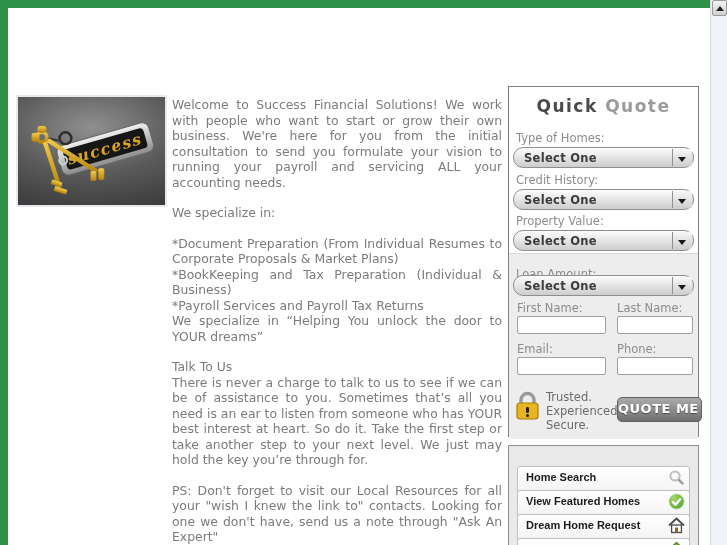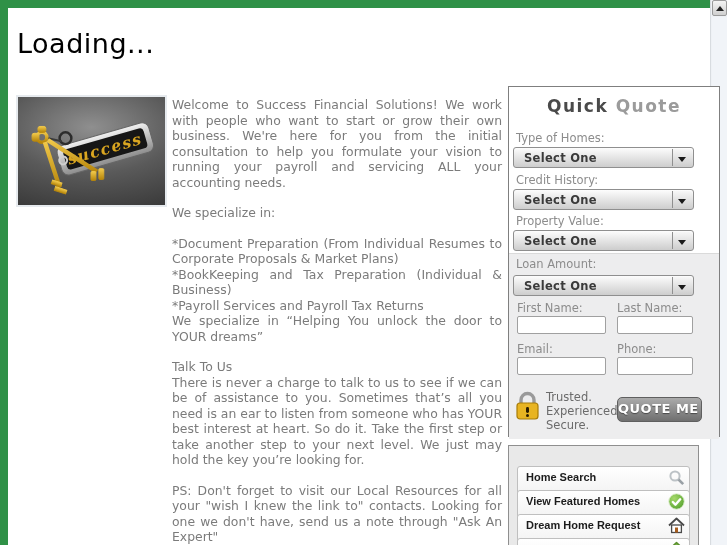--- a/index.html
+++ b/index.html
@@ -19,27 +19,27 @@
   .page-title{position:absolute;left:17px;top:28px;font-size:27px;color:#000;letter-spacing:0.5px;}
   
   .hero{position:absolute;left:16px;top:95px;width:151px;height:112px;border:2px solid #e6eaee;box-sizing:border-box;
         background:radial-gradient(ellipse 130% 95% at 50% 28%, #8f8f8f 0%, #5a5a5a 45%, #2e2e2e 100%);}
   .hero svg{display:block;width:100%;height:100%;}
   
   .article{position:absolute;left:172px;top:97px;width:330px;color:#7b7b7b;font-size:12.4px;line-height:15.5px;text-align:justify;}
   .article p{margin:0 0 15px 0;}
   .article .no-gap{margin:0;}
   
-  .qq{position:absolute;left:508px;top:86px;width:212px;height:351px;background:#fff;border:1px solid #7f7f7f;box-sizing:border-box;}
+  .qq{position:absolute;left:508px;top:86px;width:191px;height:351px;background:#fff;border:1px solid #7f7f7f;box-sizing:border-box;}
   .qq-lower{position:absolute;left:0;top:166px;width:100%;height:185px;background:#ededee;border-top:1px solid #dadada;}
   .qq-title{position:absolute;left:0;top:9px;width:100%;text-align:center;font-size:17px;font-weight:bold;letter-spacing:1.5px;}
   .qq-title .t1{color:#4a4a4a;}
   .qq-title .t2{color:#9b9b9b;}
   .qq-label{position:absolute;left:7px;font-size:11.5px;color:#8c8c8c;}
-  .qq-select{position:absolute;left:4px;width:181px;height:21px;border:1px solid #8f8f8f;border-radius:3px;
+  .qq-select{position:absolute;left:4px;width:181px;height:21px;border:1px solid #8f8f8f;border-radius:10px;
              background:linear-gradient(#fdfdfd,#cdcdcd);box-sizing:border-box;cursor:pointer;}
   .sel-text{position:absolute;left:10px;top:3px;font-size:11.5px;font-weight:bold;color:#3a3a3a;letter-spacing:0.3px;}
   .sel-btn{position:absolute;right:1px;top:1px;bottom:1px;width:19px;border-left:1px solid #8f8f8f;border-radius:0 2px 2px 0;
            background:linear-gradient(#f7f7f7,#cfcfcf);}
   .sel-btn .tri-dn{position:absolute;left:5px;top:8px;width:0;height:0;border-left:4px solid transparent;border-right:4px solid transparent;border-top:5px solid #1a1a1a;}
   .qq-input{position:absolute;height:18px;border:1px solid #a0a0a0;border-radius:2px;background:#fff;box-sizing:border-box;font-size:11px;padding:0 4px;}
   .trust-line{font-size:11.5px;color:#6b6b6b;line-height:14px;}
   .quote-btn{position:absolute;left:108px;top:310px;width:83px;height:23px;border:1px solid #5f5f5f;border-radius:5px;
              background:linear-gradient(#ababab,#6f6f6f);color:#fff;font-size:13px;font-weight:bold;letter-spacing:0.5px;
              line-height:21px;cursor:pointer;text-shadow:0 1px 1px rgba(0,0,0,.45);}
@@ -60,21 +60,20 @@
   <div class="frame-top"></div>
   <div class="frame-left"></div>
 
   <div class="scrollbar">
     <div class="scroll-track"></div>
     <div class="scroll-btn">
       <span class="tri-up"></span>
     </div>
   </div>
 
-  <div class="page-title">Loading...</div>
 
   <div class="hero">
     <svg viewBox="0 0 149 110">
       <defs>
         <linearGradient id="metal" x1="0" y1="0" x2="0" y2="1">
           <stop offset="0" stop-color="#f0f0f0"></stop>
             <stop offset="1" stop-color="#8d8d8d"></stop>
         </linearGradient>
         <linearGradient id="gold" x1="0" y1="0" x2="0" y2="1">
           <stop offset="0" stop-color="#f0c84a"></stop>
@@ -97,28 +96,28 @@
         <rect x="34" y="86" width="10" height="4" transform="rotate(18 39 88)"></rect>
         <rect x="37" y="93" width="12" height="4" transform="rotate(18 43 95)"></rect>
         <path d="M30 44 L80 76" stroke-width="4.5" fill="none"></path>
         <rect x="74" y="76" width="5" height="9" rx="1"></rect>
         <rect x="82" y="73" width="5" height="11" rx="1"></rect>
       </g>
     </svg>
   </div>
 
   <div class="article">
-    <p>Welcome to Success Financial Solutions! We work with people who want to start or grow their own business. We're here for you from the initial consultation to help you formulate your vision to running your payroll and servicing ALL your accounting needs.</p>
+    <p>Welcome to Success Financial Solutions! We work with people who want to start or grow their own business. We're here for you from the initial consultation to send you formulate your vision to running your payroll and servicing ALL your accounting needs.</p>
     <p>We specialize in:</p>
     <div>*Document Preparation (From Individual Resumes to Corporate Proposals &amp; Market Plans)</div>
     <div>*BookKeeping and Tax Preparation (Individual &amp; Business)</div>
     <div>*Payroll Services and Payroll Tax Returns</div>
     <p>We specialize in “Helping You unlock the door to YOUR dreams”</p>
     <div>Talk To Us</div>
-    <p>There is never a charge to talk to us to see if we can be of assistance to you. Sometimes that’s all you need is an ear to listen from someone who has YOUR best interest at heart. So do it. Take the first step or take another step to your next level. We just may hold the key you’re looking for.</p>
+    <p>There is never a charge to talk to us to see if we can be of assistance to you. Sometimes that’s all you need is an ear to listen from someone who has YOUR best interest at heart. So do it. Take the first step or take another step to your next level. We just may hold the key you’re through for.</p>
     <p>PS: Don't forget to visit our Local Resources for all your "wish I knew the link to" contacts. Looking for one we don't have, send us a note through "Ask An Expert"</p>
   </div>
 
   <div class="qq">
     <div class="qq-lower"></div>
 
     <div class="qq-title">
       <span class="t1">Quick</span>
       <span class="t2">Quote</span>
     </div>
@@ -140,21 +139,21 @@
     </div>
 
     <div class="qq-label" style="top:127px">Property Value:</div>
     <div class="qq-select" style="top:143px">
       <span class="sel-text">Select One</span>
       <span class="sel-btn">
           <i class="tri-dn"></i>
         </span>
     </div>
 
-    <div class="qq-label" style="top:170px">Loan Amount:</div>
+    <div class="qq-label" style="top:180px">Loan Amount:</div>
     <div class="qq-select" style="top:188px">
       <span class="sel-text">Select One</span>
       <span class="sel-btn">
           <i class="tri-dn"></i>
         </span>
     </div>
 
     <div class="qq-label" style="top:214px;left:8px">First Name:</div>
     <div class="qq-label" style="top:214px;left:108px">Last Name:</div>
     <input class="qq-input" style="left: 8px; top: 229px; width: 89px;">

